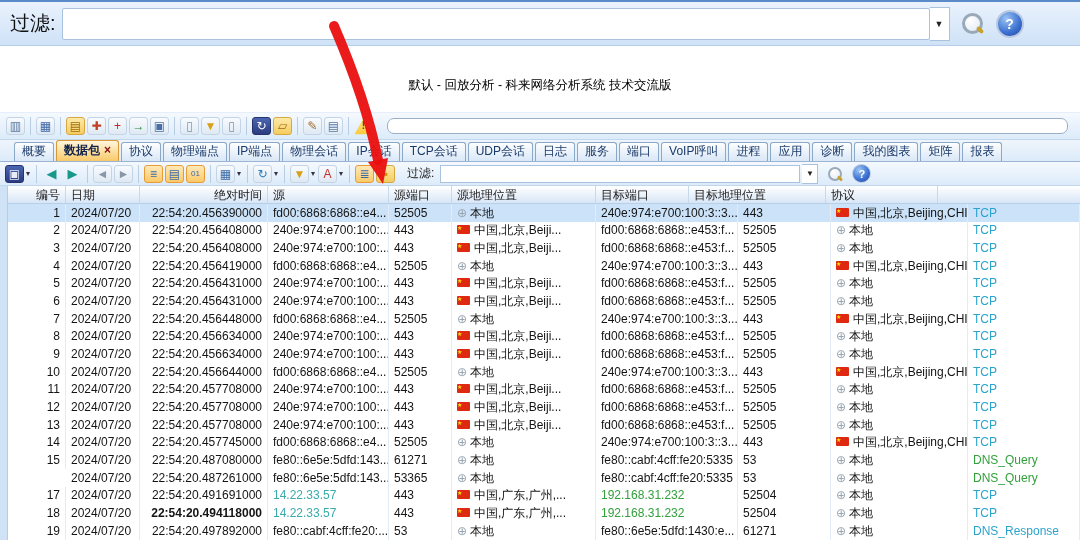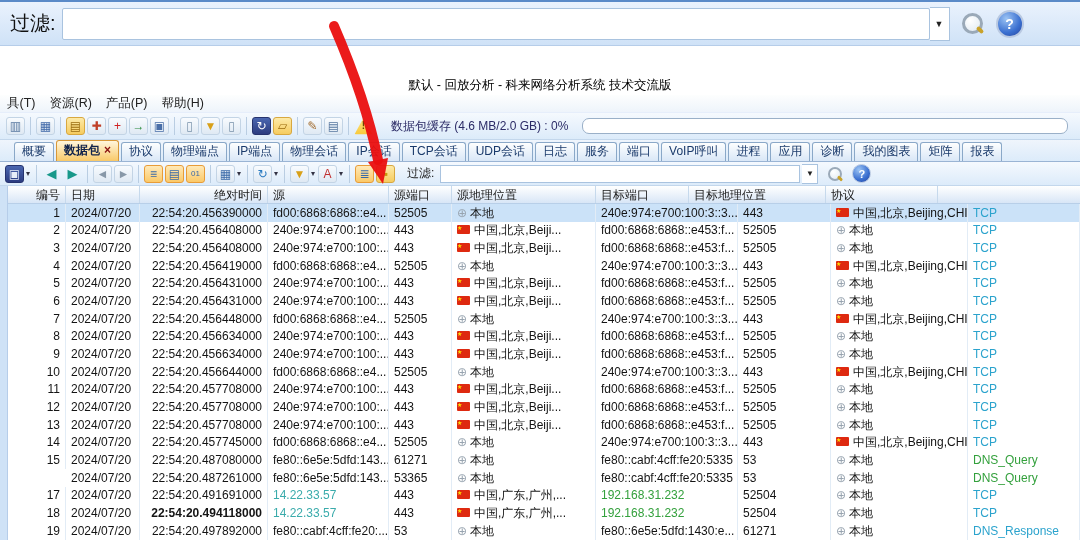--- a/index.html
+++ b/index.html
@@ -107,26 +107,20 @@
     <div class="combo-btn">▼</div>
     <div class="mag">
       <div class="lens"></div>
       <div class="handle"></div>
     </div>
     <div class="helpball">?</div>
   </div>
 
   <div class="win-title">默认 - 回放分析 - 科来网络分析系统 技术交流版</div>
 
-  <div class="menubar" id="menubar">
-      <span class="menu-item">具(T)</span>
-      <span class="menu-item">资源(R)</span>
-      <span class="menu-item">产品(P)</span>
-      <span class="menu-item">帮助(H)</span>
-    </div>
 
   <div class="toolbar" id="main-toolbar">
       <span class="ic" style="color: rgb(88, 120, 160);">▥</span>
       <span class="sep"></span>
       <span class="ic" style="color: rgb(63, 104, 168);">▦</span>
       <span class="sep"></span>
       <span class="ic gold" style="color: rgb(154, 108, 16);">▤</span>
       <span class="ic" style="color: rgb(192, 64, 40);">✚</span>
       <span class="ic" style="color: rgb(208, 32, 32);">+</span>
       <span class="ic" style="color: rgb(42, 138, 58);">→</span>
@@ -136,21 +130,20 @@
       <span class="ic" style="color: rgb(216, 160, 24);">▼</span>
       <span class="ic" style="color: rgb(122, 147, 171);">▯</span>
       <span class="sep"></span>
       <span class="ic navy" style="color: rgb(255, 255, 255);">↻</span>
       <span class="ic gold" style="color: rgb(154, 108, 16);">▱</span>
       <span class="sep"></span>
       <span class="ic" style="color: rgb(160, 104, 40);">✎</span>
       <span class="ic" style="color: rgb(88, 120, 160);">▤</span>
       <span class="sep"></span>
       <span class="ic warn" style="color: rgb(106, 74, 0);">!</span>
-      <span class="buffer-label">数据包缓存  (4.6 MB/2.0 GB)  :  0%</span>
       <div class="progress"></div>
     </div>
 
   <div class="tabbar" id="tabbar">
       <div class="tab"><span>概要</span></div>
       <div class="tab active"><span>数据包</span><span class="close">×</span></div>
       <div class="tab"><span>协议</span></div>
       <div class="tab"><span>物理端点</span></div>
       <div class="tab"><span>IP端点</span></div>
       <div class="tab"><span>物理会话</span></div>

